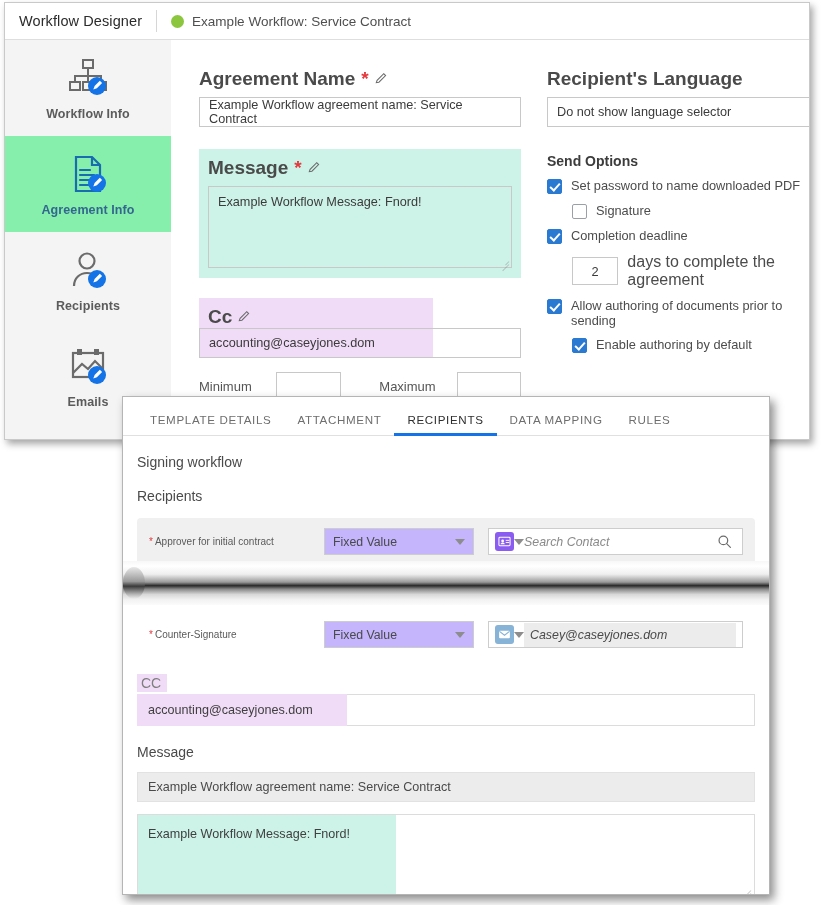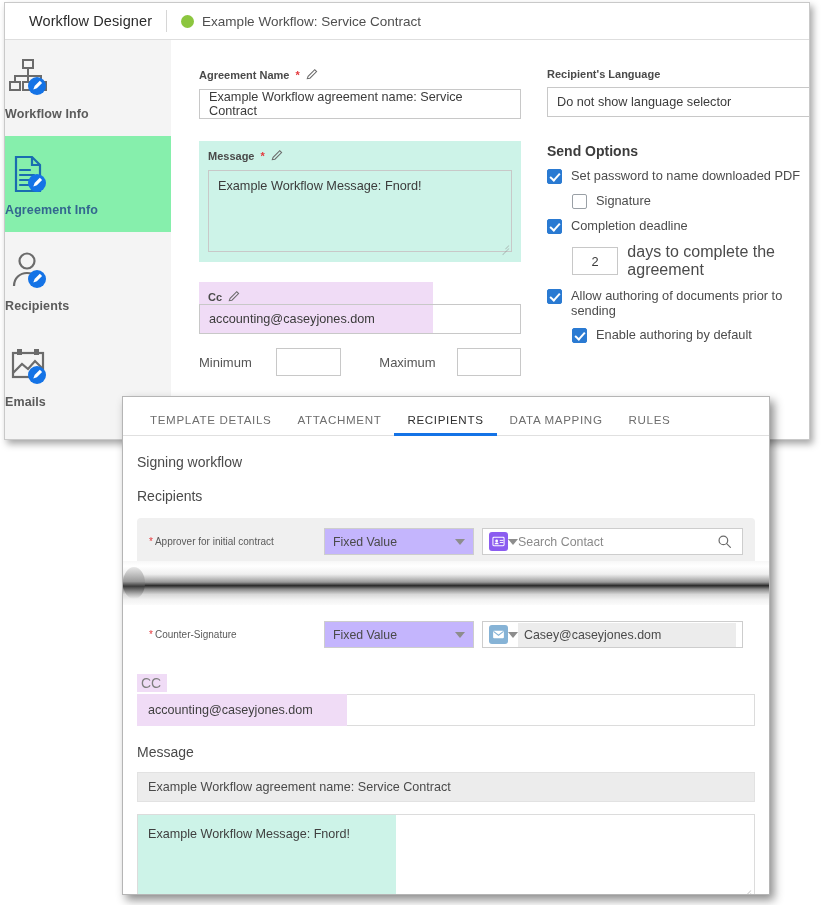--- a/index.html
+++ b/index.html
@@ -11,36 +11,36 @@
 
   
   #app-window{
     position:absolute;left:4px;top:2px;width:804px;height:436px;
     background:#ffffff;border:1px solid #c9c9c9;
     box-shadow:3px 4px 7px rgba(0,0,0,.35);
     overflow:hidden;
   }
   #app-header{
     height:36px;border-bottom:1px solid #dedede;display:flex;align-items:center;
-    padding-left:24px;background:#fff;
+    padding-left:14px;background:#fff;
   }
   #app-header .title{font-size:14.5px;color:#2b2b2b;font-weight:400;letter-spacing:.1px;}
   #app-header .vdiv{width:1px;height:22px;background:#d6d6d6;margin:0 14px;}
   #app-header .dot{
     width:13px;height:13px;border-radius:50%;background:#8cc63f;margin-right:8px;flex:none;
   }
   #app-header .subtitle{font-size:13.5px;color:#4f4f4f;}
 
   
   #rail{
     position:absolute;left:0;top:37px;width:166px;bottom:0;background:#f4f4f4;
     border-right:1px solid #e2e2e2;
   }
   .rail-item{
-    width:100%;height:96px;display:flex;flex-direction:column;align-items:flex-start;
+    width:100%;height:96px;display:flex;flex-direction:column;align-items:center;
     justify-content:center;gap:6px;box-sizing:border-box;
   }
   .rail-item.selected{background:#86efac;}
   .rail-label{font-size:12.5px;color:#5b5b5b;font-weight:600;letter-spacing:.1px;}
   .rail-item.selected .rail-label{color:#33678f;}
   .rail-ico{width:46px;height:46px;position:relative;}
   .rail-ico svg{width:46px;height:46px;display:block;}
   #rail-pointer{
     position:absolute;left:166px;top:155px;width:0;height:0;
     border-top:11px solid transparent;border-bottom:11px solid transparent;
@@ -49,21 +49,21 @@
 
   
   #form{
     position:absolute;left:166px;top:37px;right:0;bottom:0;background:#fff;
     padding:28px 16px 0 28px;box-sizing:border-box;
   }
   .cols{display:flex;gap:26px;}
   .col-l{width:322px;flex:none;}
   .col-r{width:268px;flex:none;}
 
-  .fld-label{font-size:11px;color:#4a4a4a;font-weight:600;display:flex;align-items:center;gap:6px;}
+  .fld-label{font-size:19px;color:#4a4a4a;font-weight:600;display:flex;align-items:center;gap:6px;}
   .req{color:#e4383c;font-weight:700;}
   .pencil{width:14px;height:14px;display:inline-block;}
   .pencil svg{display:block;width:14px;height:14px;}
 
   .txtbox{
     box-sizing:border-box;width:100%;height:30px;border:1px solid #c8c8c8;background:#fff;
     font-size:12.7px;color:#3b3b3b;display:flex;align-items:center;padding:0 9px;margin-top:7px;
   }
   .txtarea{
     box-sizing:border-box;width:100%;height:82px;border:1px solid #c8c8c8;background:transparent;
@@ -139,21 +139,21 @@
   .rcp-name{font-size:10px;color:#5a5a5a;width:175px;flex:none;}
   .rcp-name .star{color:#e4383c;margin-right:2px;}
   .sel{
     width:150px;height:27px;box-sizing:border-box;border:1px solid #cdcdcd;background:#c4b5fd;
     display:flex;align-items:center;justify-content:space-between;padding:0 8px;font-size:12.3px;
     color:#4a4a4a;flex:none;
   }
   .caret{width:0;height:0;border-left:5px solid transparent;border-right:5px solid transparent;border-top:6px solid #8d8d8d;}
   .combo{
     flex:1;height:27px;box-sizing:border-box;border:1px solid #cdcdcd;background:#fff;
-    display:flex;align-items:center;padding:0 6px;gap:0;margin-left:8px;min-width:0;
+    display:flex;align-items:center;padding:0 6px;gap:0;margin-left:14px;min-width:0;font-style:italic;
   }
   .chip{width:19px;height:19px;border-radius:3px;flex:none;display:flex;align-items:center;justify-content:center;}
   .chip.purple{background:#8b5cf0;}
   .chip.blue{background:#86b3d6;}
   .chip svg{display:block;}
   .combo-txt{font-size:12.4px;color:#8a8a8a;flex:1;min-width:0;white-space:nowrap;overflow:hidden;}
   .combo-txt.filled{color:#4a4a4a;background:#ececec;padding:5px 6px;margin:0;}
   .search-ico{width:15px;height:15px;flex:none;margin-right:4px;}
 
   

